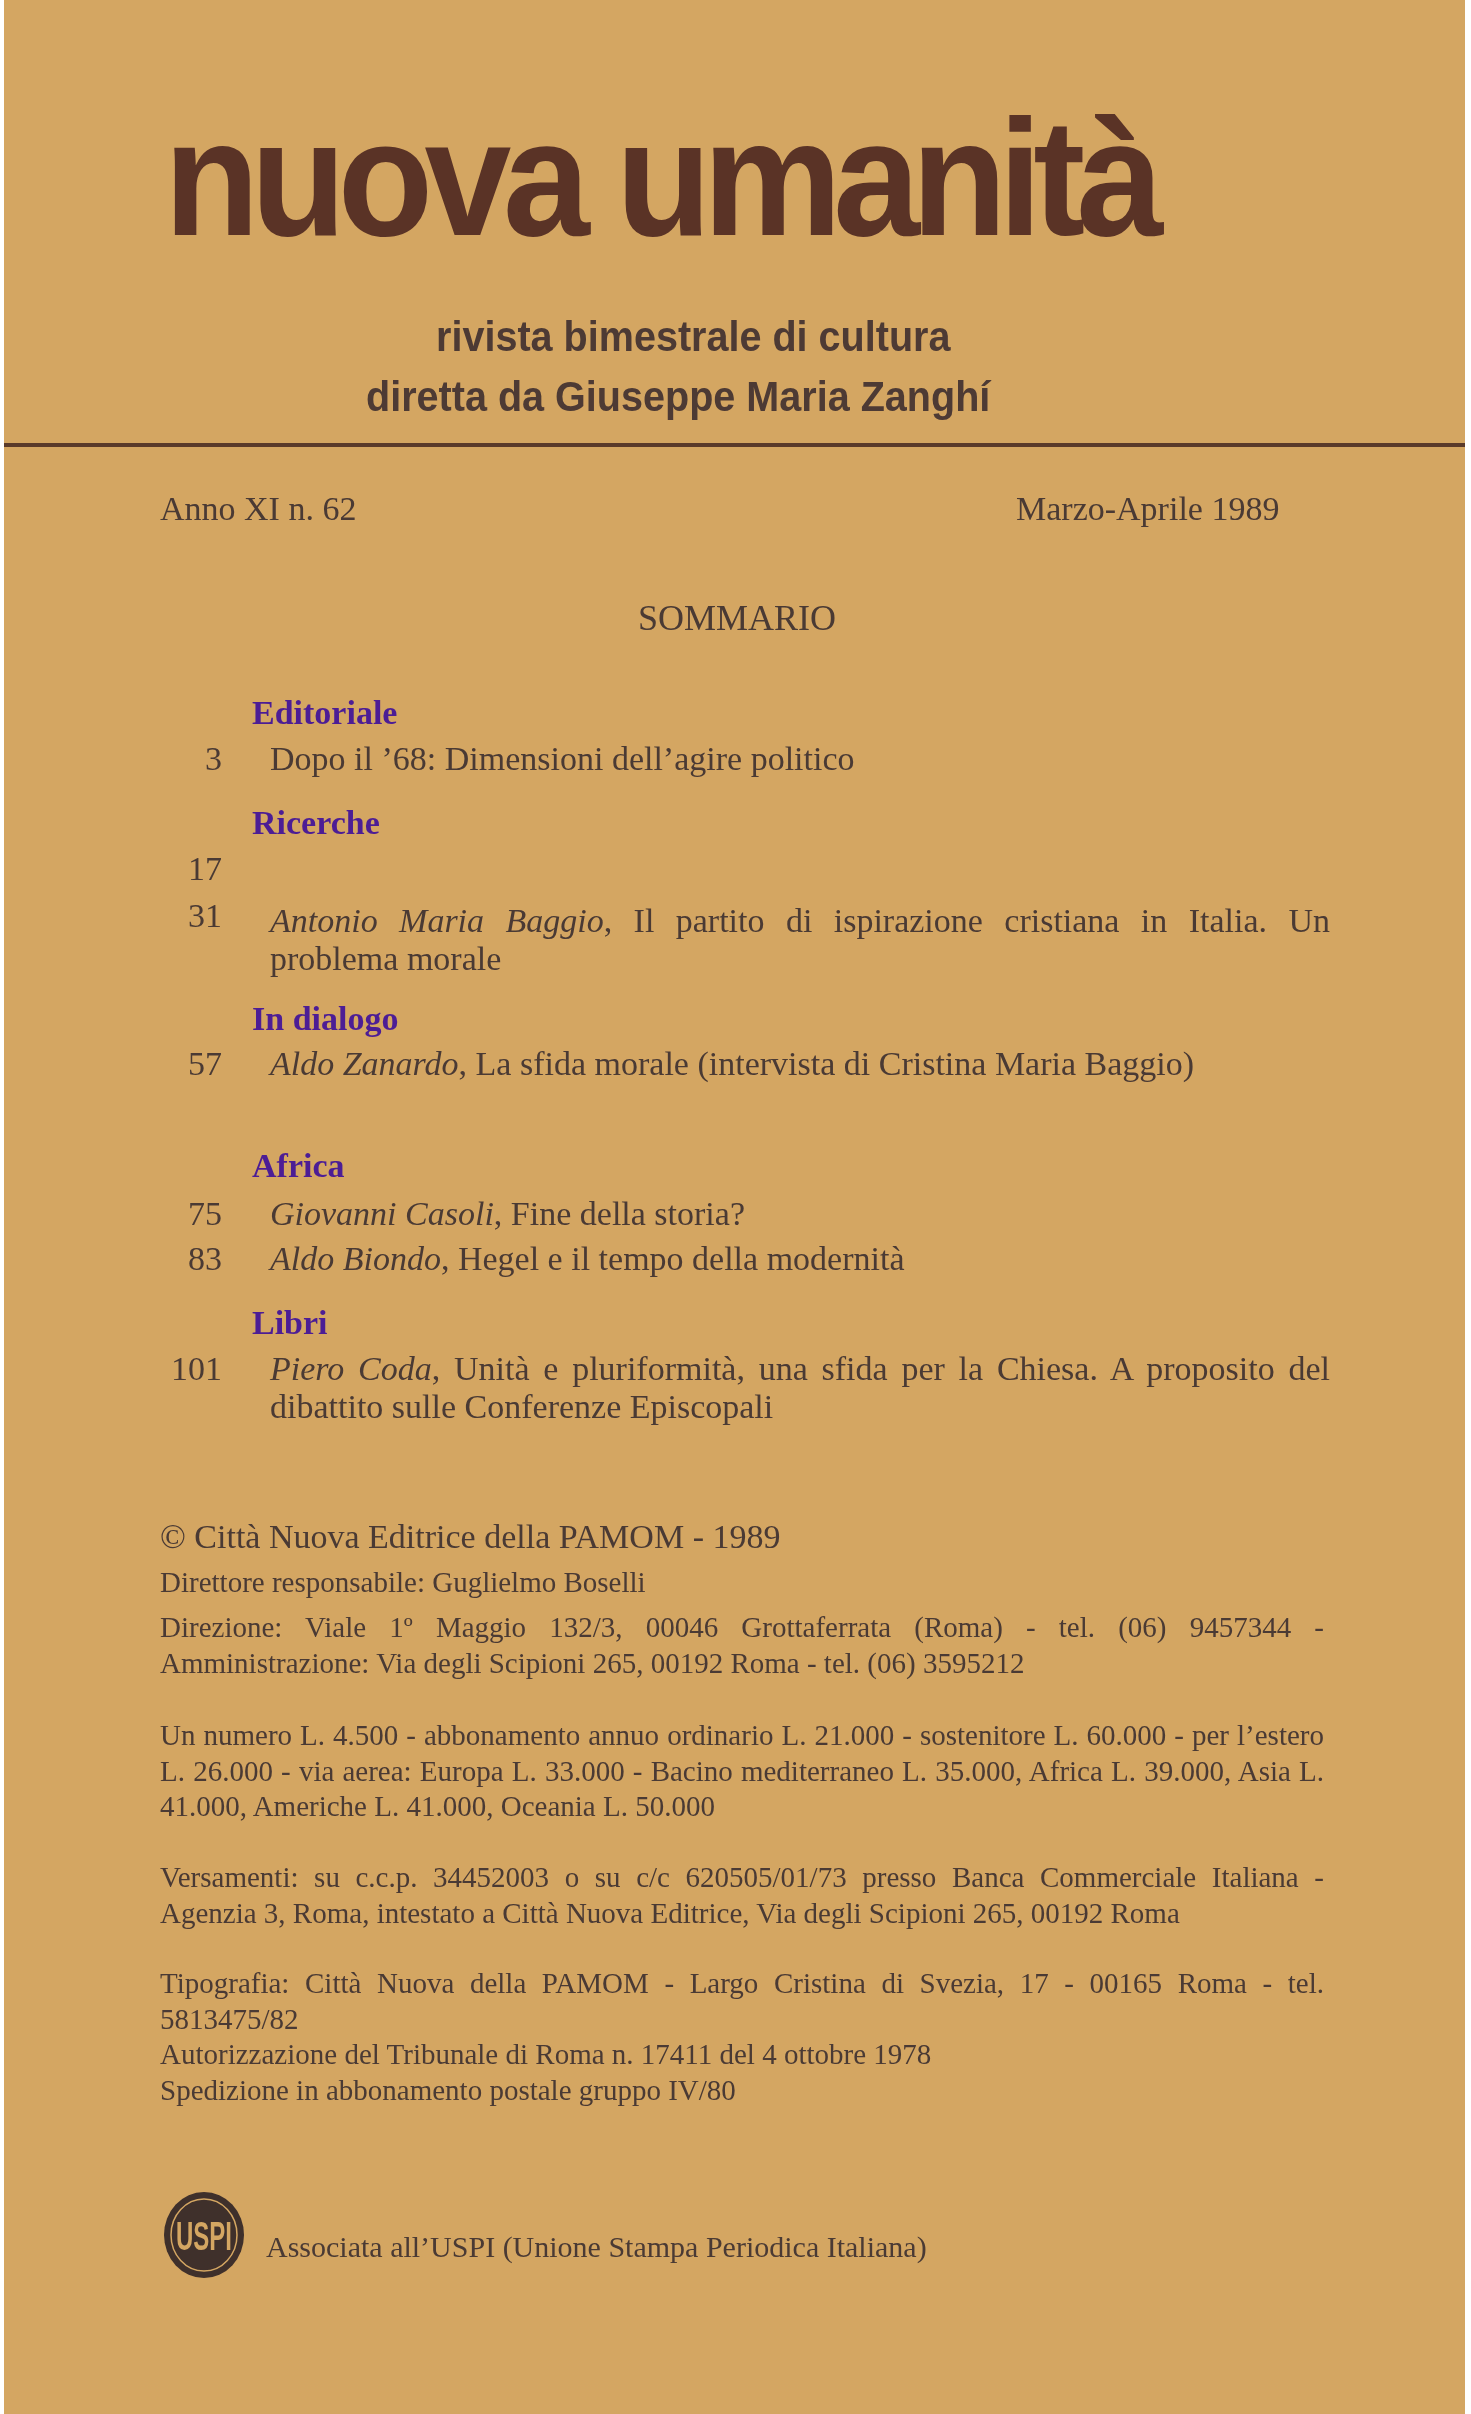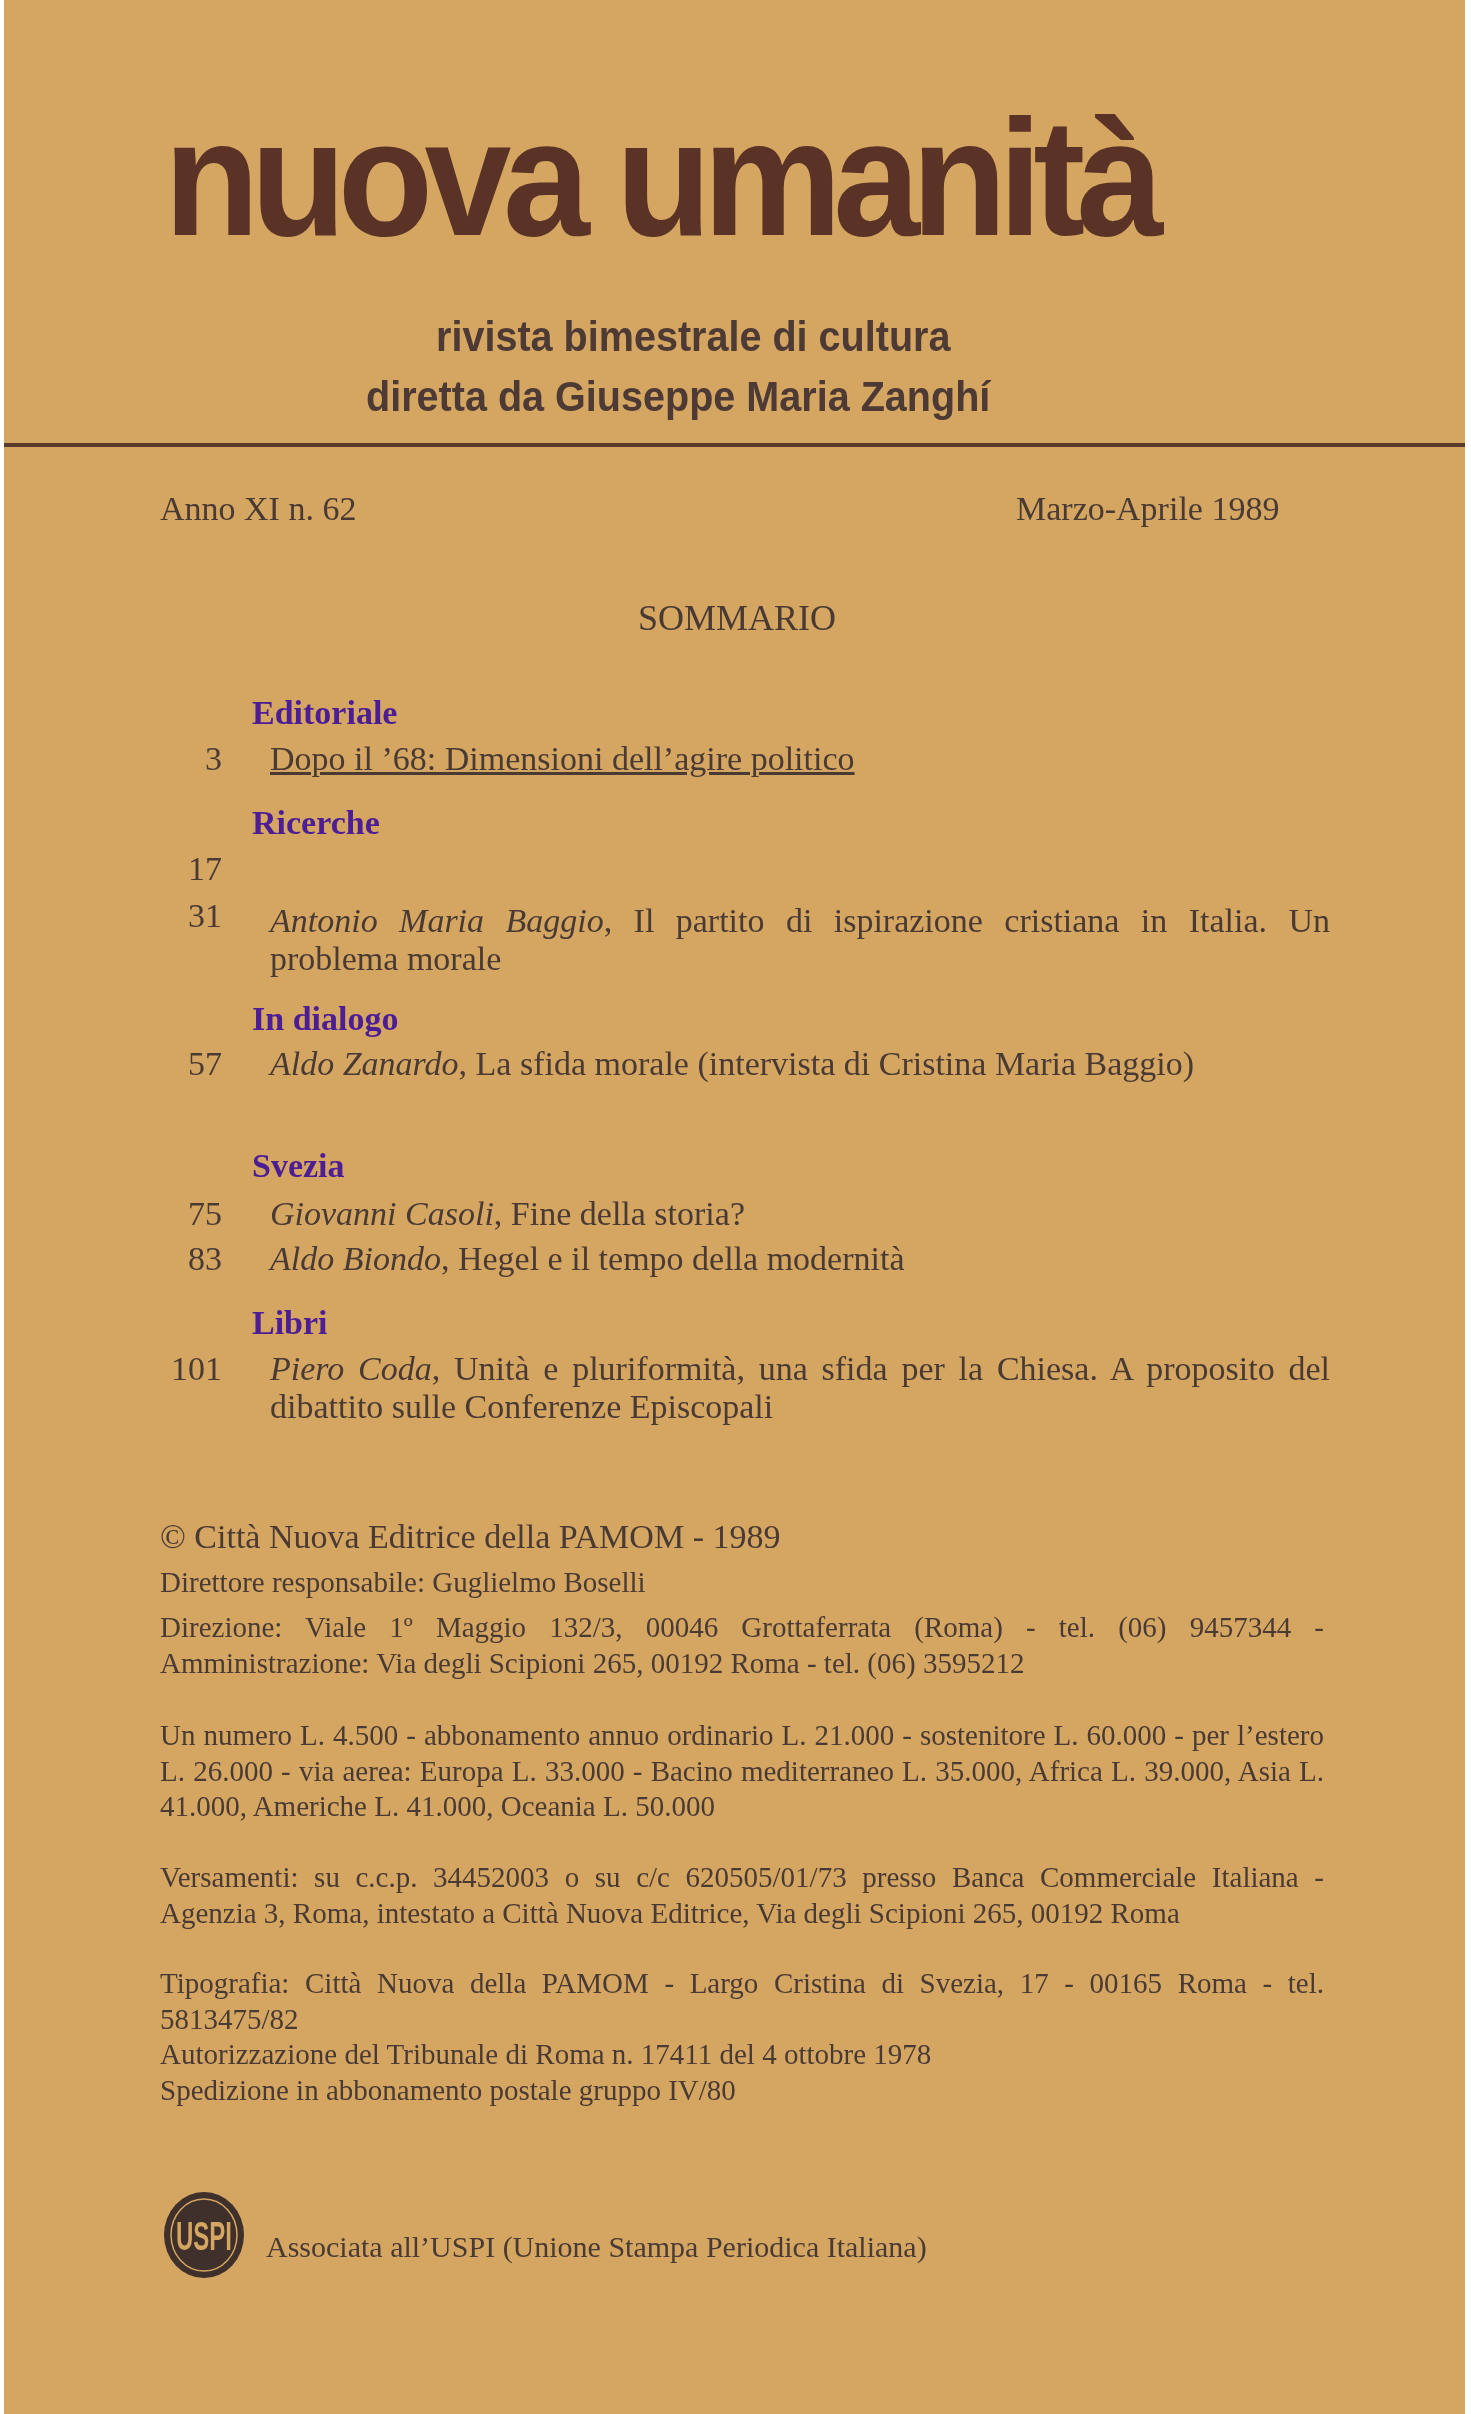--- a/index.html
+++ b/index.html
@@ -34,38 +34,38 @@
 
   <div class="abs rule"></div>
 
   <div class="abs serif hdr" style="left:156px; top:490px;">Anno XI n. 62</div>
   <div class="abs serif hdr" style="left:1012px; top:490px;">Marzo-Aprile 1989</div>
 
   <div class="abs serif sommario" style="left:634px; top:597px;">SOMMARIO</div>
 
   <div class="abs sec" style="top:694px;">Editoriale</div>
   <div class="abs pg" style="top:740px;">3</div>
-  <div class="abs entry" style="top:740px;text-decoration:underline;">
+  <div class="abs entry" style="top:740px;">
     <span>Dopo il ’68: Dimensioni dell’agire politico</span>
   </div>
 
   <div class="abs sec" style="top:804px;">Ricerche</div>
   <div class="abs pg" style="top:850px;">17</div>
   <div class="abs pg" style="top:897px;">31</div>
   <div class="abs entry" style="top:902px;">
     <i>Antonio Maria Baggio</i><span>, Il partito di ispirazione cristiana in Italia. Un problema morale</span>
   </div>
 
   <div class="abs sec" style="top:1000px;">In dialogo</div>
   <div class="abs pg" style="top:1045px;">57</div>
   <div class="abs entry" style="top:1045px;">
     <i>Aldo Zanardo</i><span>, La sfida morale (intervista di Cristina Maria Baggio)</span>
   </div>
 
-  <div class="abs sec" style="top:1147px;">Svezia</div>
+  <div class="abs sec" style="top:1147px;">Africa</div>
   <div class="abs pg" style="top:1195px;">75</div>
   <div class="abs entry" style="top:1195px;">
     <i>Giovanni Casoli</i><span>, Fine della storia?</span>
   </div>
   <div class="abs pg" style="top:1240px;">83</div>
   <div class="abs entry" style="top:1240px;">
     <i>Aldo Biondo</i><span>, Hegel e il tempo della modernità</span>
   </div>
 
   <div class="abs sec" style="top:1304px;">Libri</div>

